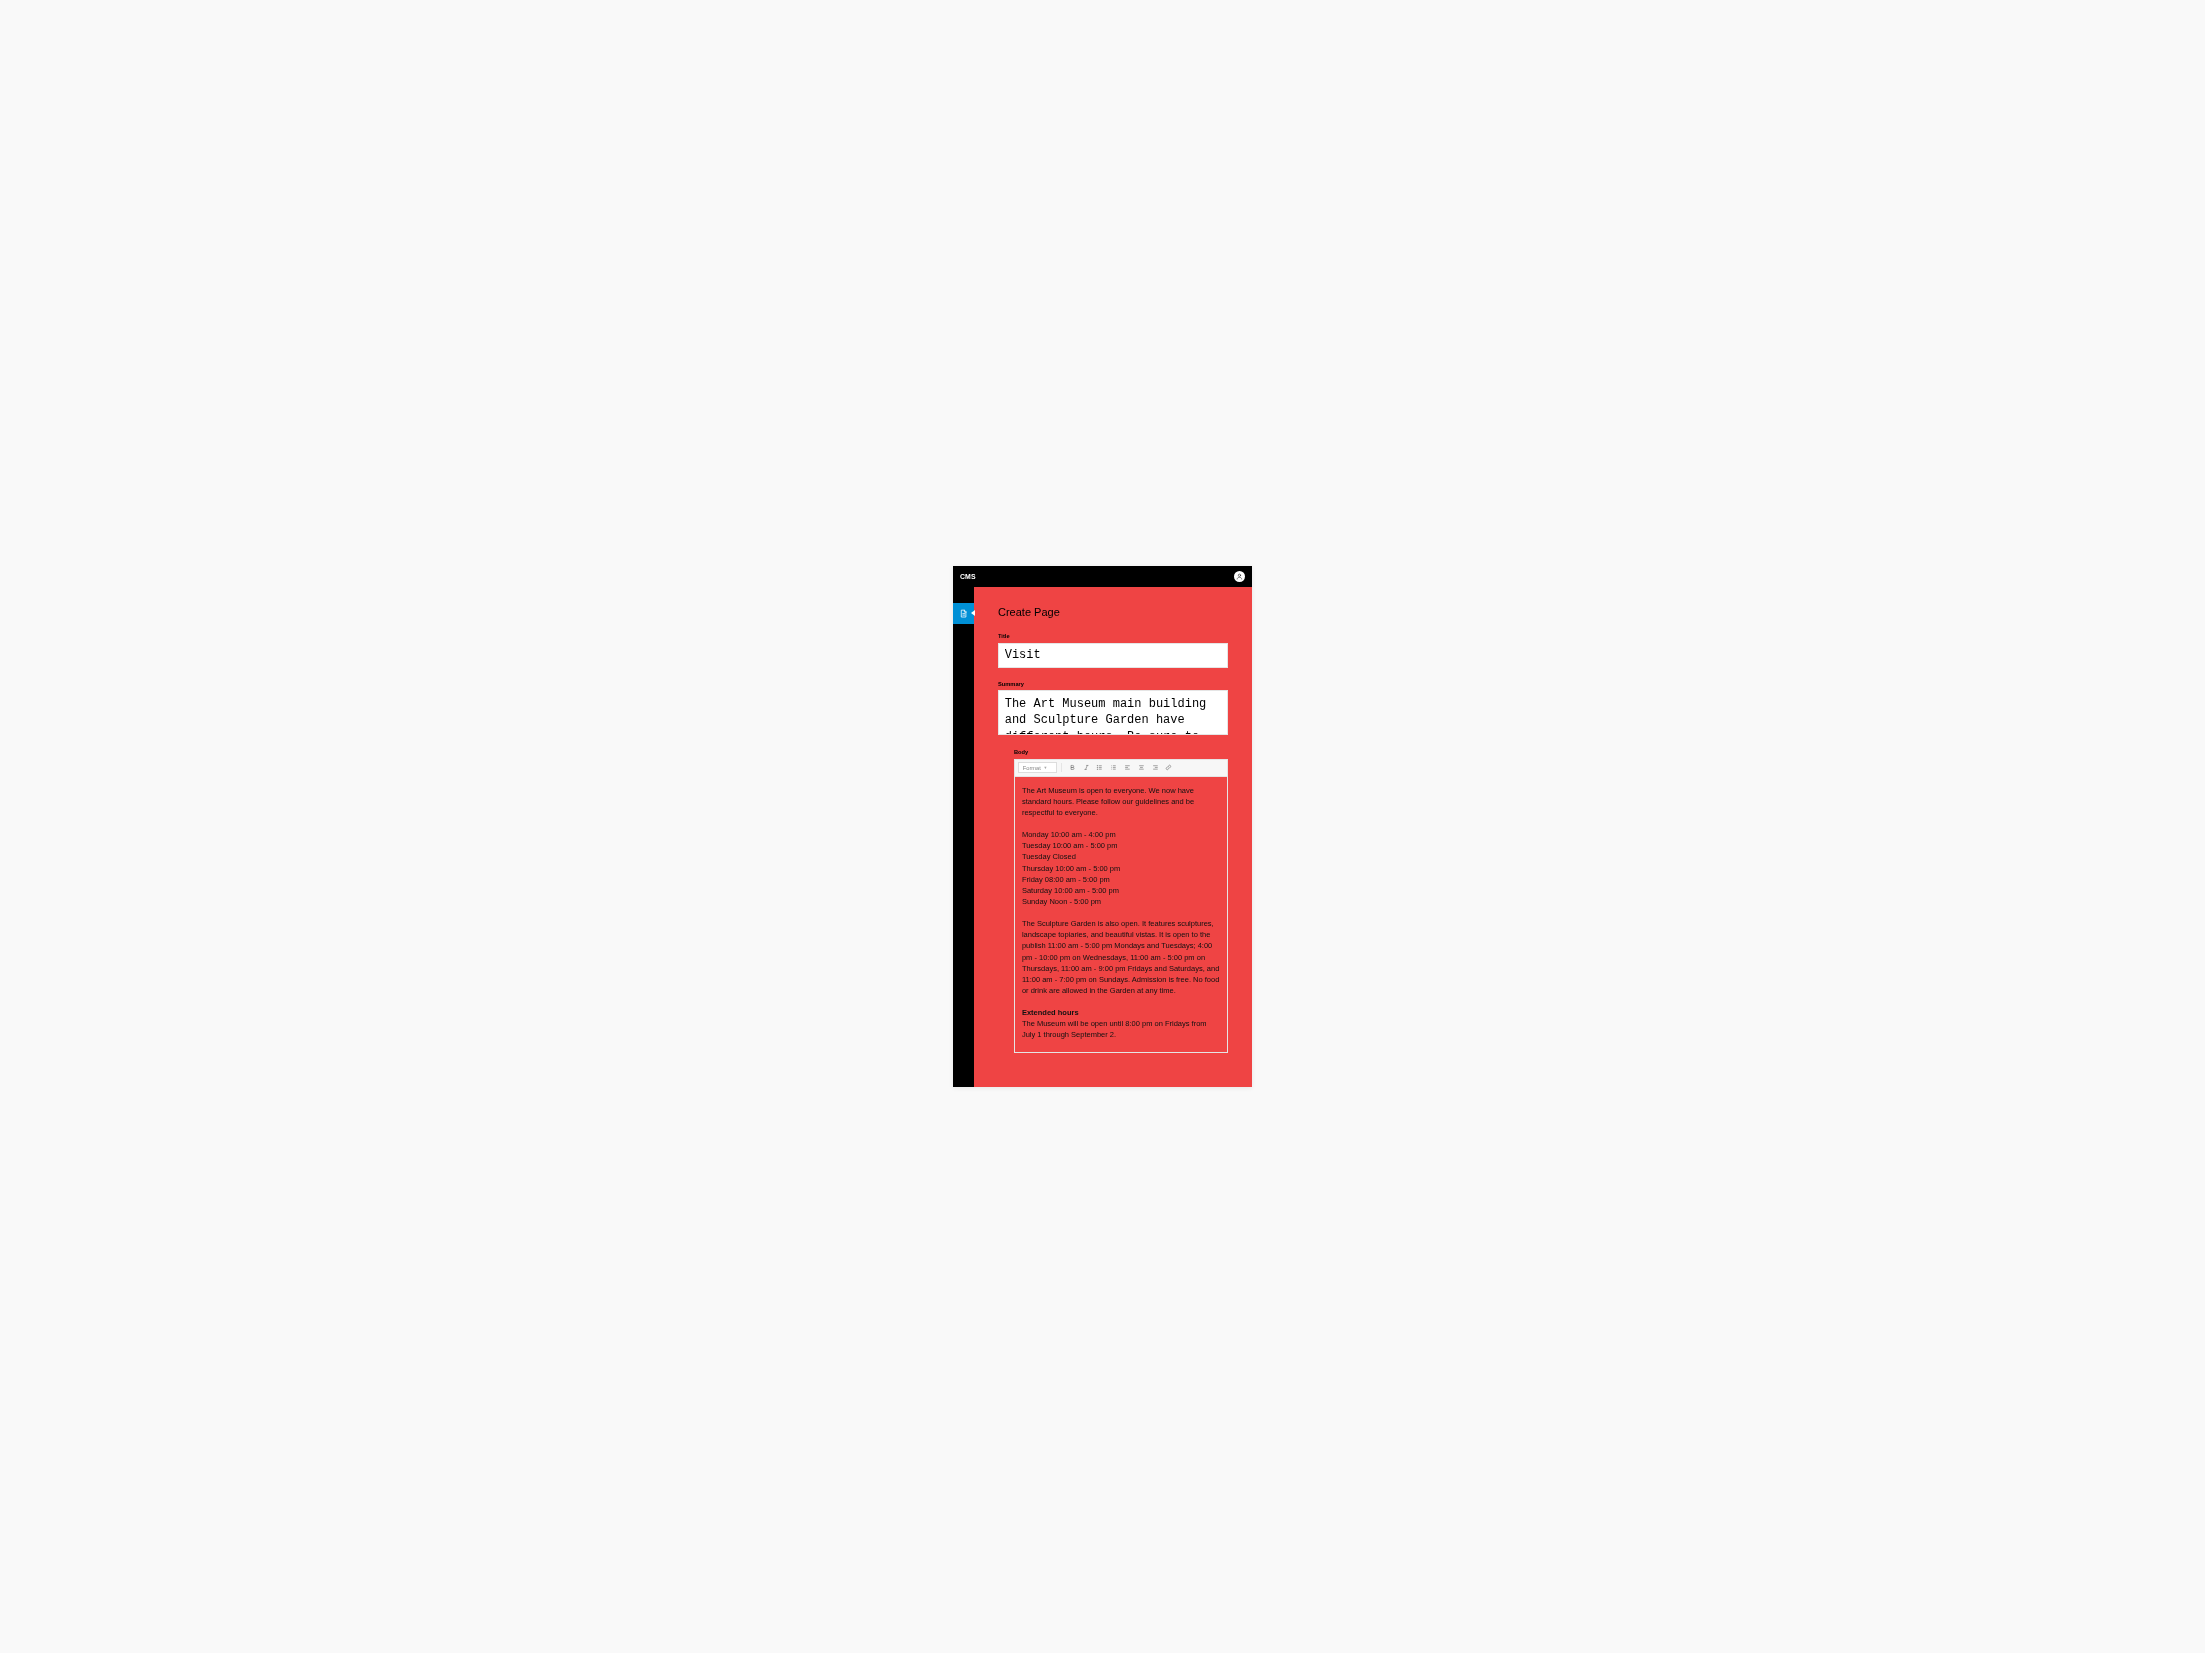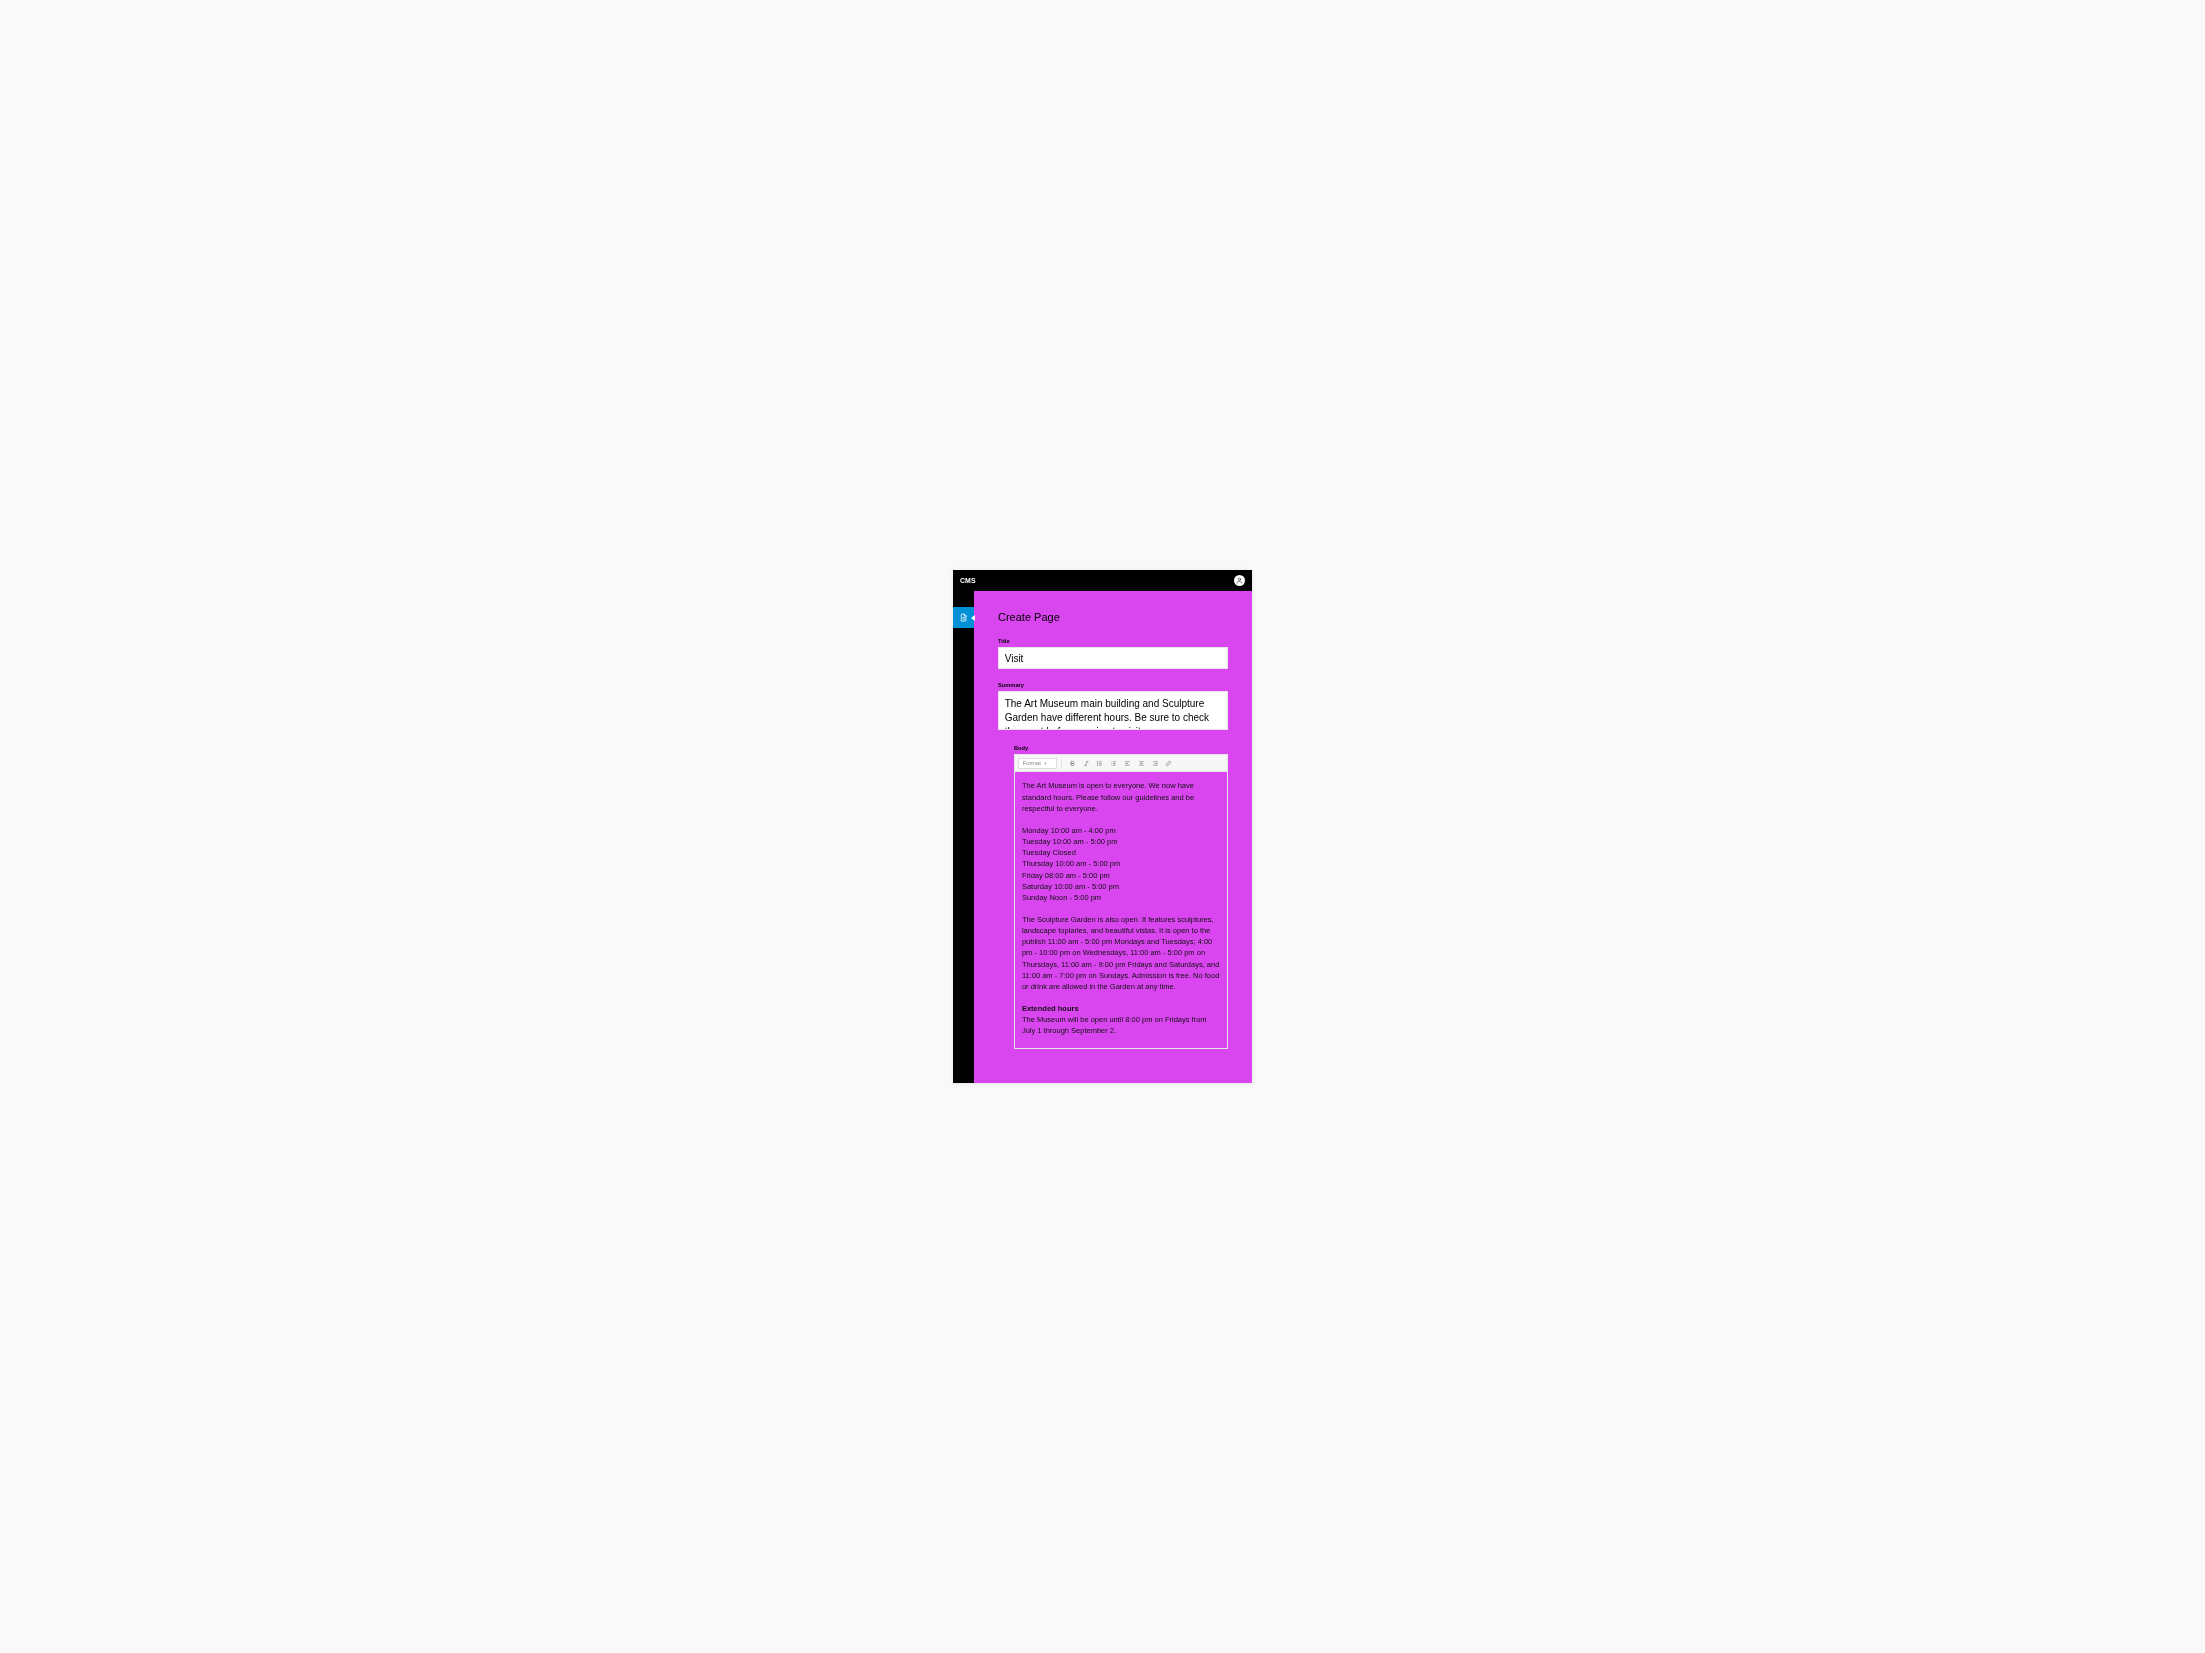--- a/index.html
+++ b/index.html
@@ -66,41 +66,41 @@
     right: -0.6px;
     top: 50%;
     transform: translateY(-50%);
     width: 0; height: 0;
     border-top: 3.4px solid transparent;
     border-bottom: 3.4px solid transparent;
     border-right: 4px solid #fff;
   }
   .main {
     flex: 1;
-    background: #d946ef;
+    background: #ef4444;
     padding: 19.5px 24px 34px 24px;
   }
   .page-title {
     font-size: 11px;
     font-weight: 400;
     margin-bottom: 15px;
   }
   .field { margin-bottom: 12.6px; }
   .field-label {
     font-size: 5.7px;
     font-weight: 700;
     margin-bottom: 3.4px;
     display: block;
   }
   .text-input {
     width: 100%;
     border: 0.6px solid #e5e5e5;
     padding: 4.6px 5.7px;
-    font-size: 10px;
-    font-family: Liberation Sans, sans-serif;
+    font-size: 12px;
+    font-family: Liberation Mono, monospace;
     outline: none;
   }
   textarea.text-input { resize: none; line-height: 1.4; }
   .editor {
     border: 0.6px solid #e5e5e5;
   }
   .toolbar {
     background: #f7f7f7;
     border-bottom: 0.6px solid #e5e5e5;
     padding: 2.3px 3.4px;

